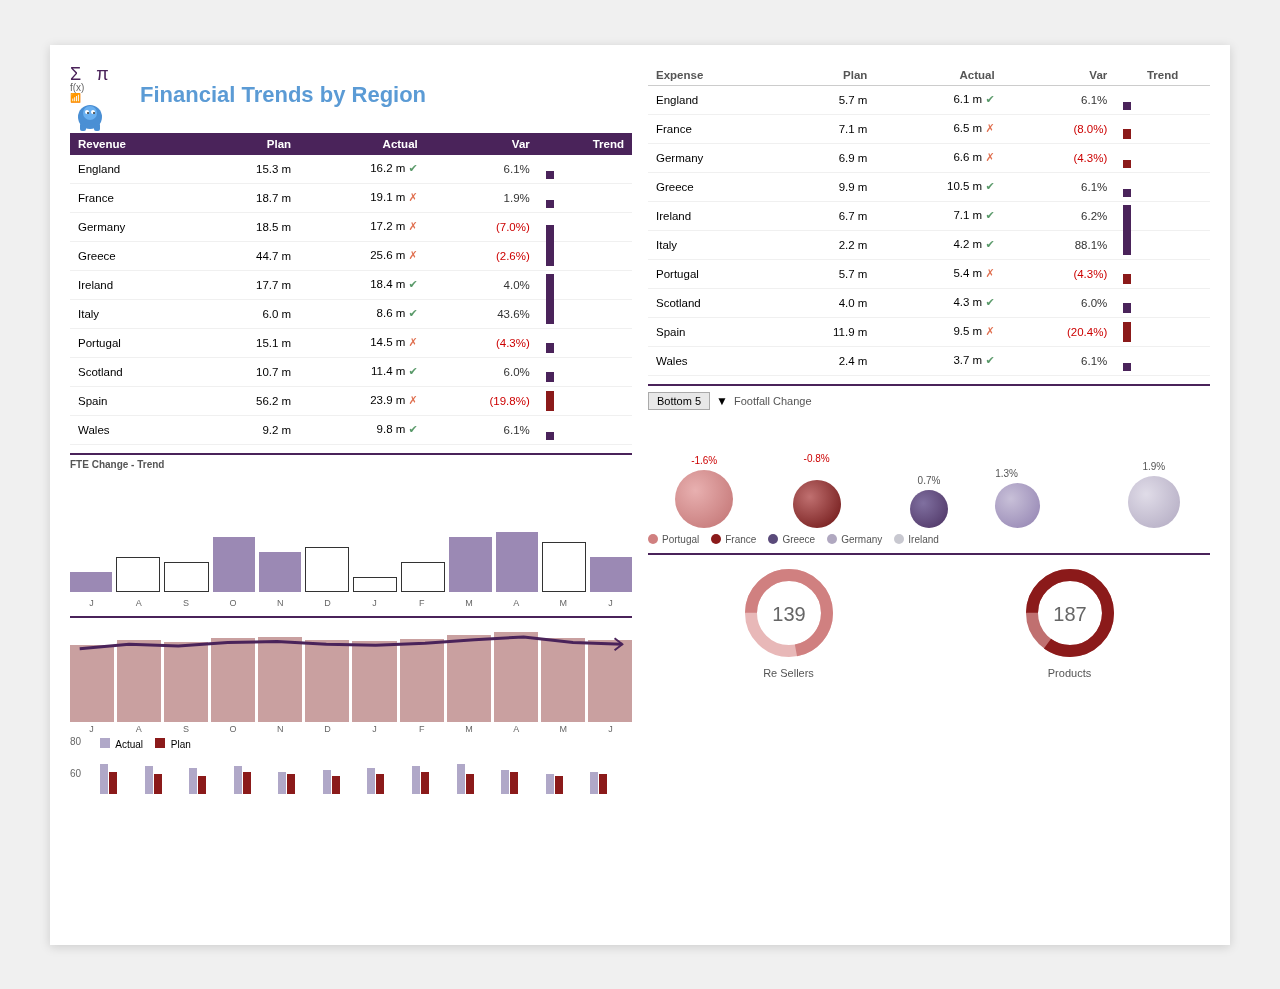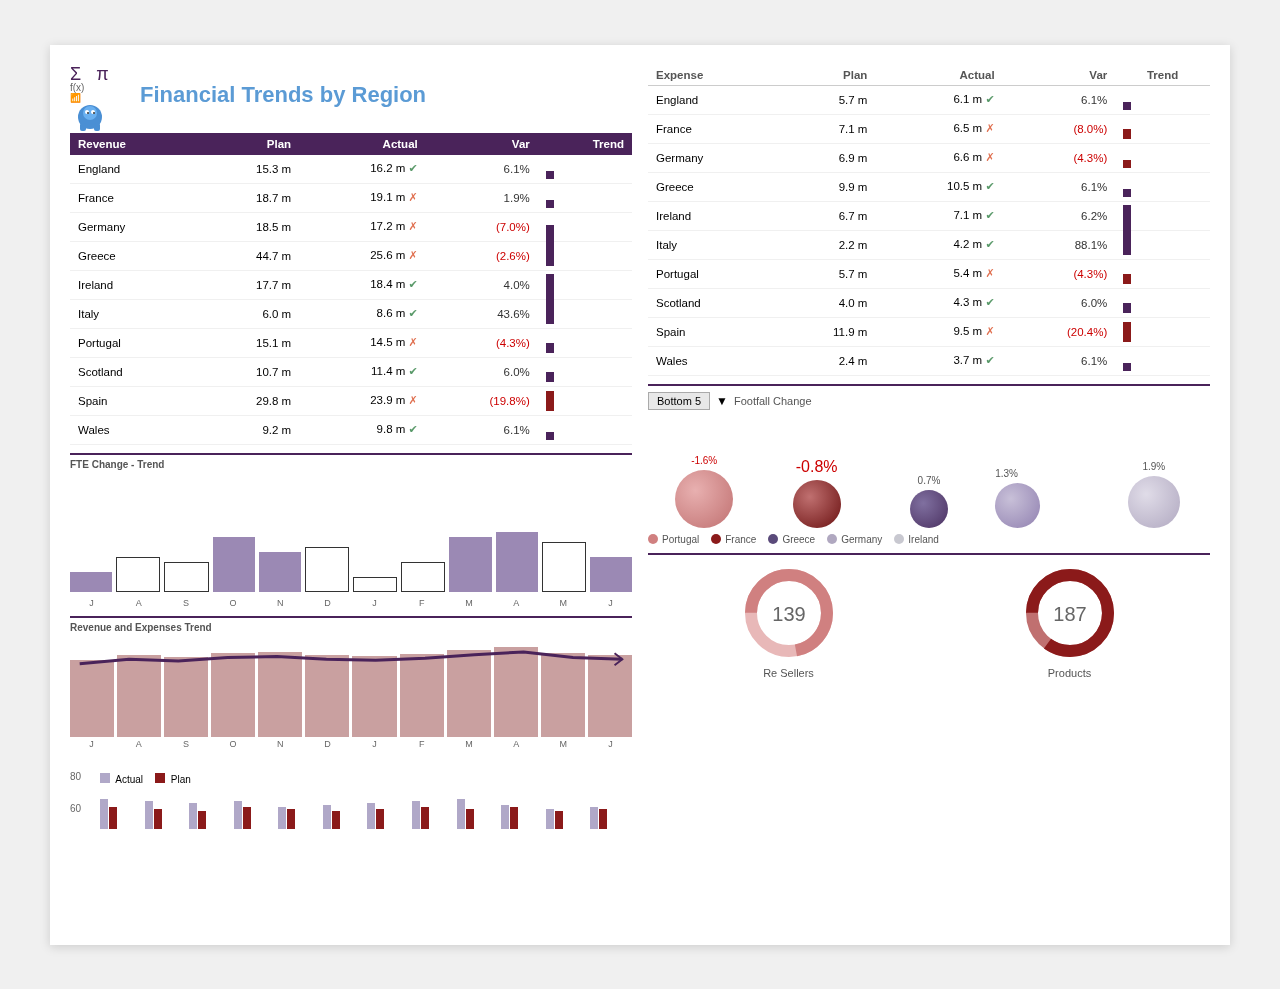--- a/index.html
+++ b/index.html
@@ -99,21 +99,21 @@
     .rev-chart {
       height: 100px;
       display: flex;
       align-items: flex-end;
       gap: 3px;
       position: relative;
       overflow: hidden;
     }
     
     .bottom-chart {
-      margin-top: 20px;
+      margin-top: 0;
     }
     
     .right-panel {}
     .tab-bar {
       display: flex;
       gap: 0;
       margin-bottom: 8px;
       border: 1px solid #ccc;
     }
     .tab-item {
@@ -363,21 +363,21 @@
       <td>11.4 m <span style="color:#5a9a6a; font-size:11px;">✔</span></td>
       <td class="pos">6.0%</td>
       <td>
                 <div style="display:flex;align-items:flex-end;height:20px;gap:1px;">
                   <div style="width:8px;height:10px;background:#4a235a;"></div>
                 </div>
               </td>
     </tr>
             <tr>
       <td>Spain</td>
-      <td>29.8 m</td>
+      <td>56.2 m</td>
       <td>23.9 m <span style="color:#e07050; font-size:11px;">✗</span></td>
       <td class="neg">(19.8%)</td>
       <td>
                 <div style="display:flex;align-items:flex-end;height:20px;gap:1px;">
                   <div style="width:8px;height:20px;background:#8b1a1a;"></div>
                 </div>
               </td>
     </tr>
             <tr>
       <td>Wales</td>
@@ -419,21 +419,20 @@
             <span style="flex: 1 1 0%; text-align: center; font-size: 9px; color: rgb(102, 102, 102);">J</span>
             <span style="flex: 1 1 0%; text-align: center; font-size: 9px; color: rgb(102, 102, 102);">F</span>
             <span style="flex: 1 1 0%; text-align: center; font-size: 9px; color: rgb(102, 102, 102);">M</span>
             <span style="flex: 1 1 0%; text-align: center; font-size: 9px; color: rgb(102, 102, 102);">A</span>
             <span style="flex: 1 1 0%; text-align: center; font-size: 9px; color: rgb(102, 102, 102);">M</span>
             <span style="flex: 1 1 0%; text-align: center; font-size: 9px; color: rgb(102, 102, 102);">J</span>
           </div>
       </div>
 
       <div class="chart-container">
-        <div class="chart-title">Revenue and Expenses Trend</div>
         <div style="position:relative; height:100px;">
           <div class="rev-chart" id="rev-chart-bars" style="display: flex; align-items: flex-end; gap: 3px; height: 100px;">
               <div style="flex: 1 1 0%; background: rgb(201, 160, 160); height: 76.7045px;"></div>
               <div style="flex: 1 1 0%; background: rgb(201, 160, 160); height: 81.8182px;"></div>
               <div style="flex: 1 1 0%; background: rgb(201, 160, 160); height: 79.7727px;"></div>
               <div style="flex: 1 1 0%; background: rgb(201, 160, 160); height: 83.8636px;"></div>
               <div style="flex: 1 1 0%; background: rgb(201, 160, 160); height: 84.8864px;"></div>
               <div style="flex: 1 1 0%; background: rgb(201, 160, 160); height: 81.8182px;"></div>
               <div style="flex: 1 1 0%; background: rgb(201, 160, 160); height: 80.7955px;"></div>
               <div style="flex: 1 1 0%; background: rgb(201, 160, 160); height: 82.8409px;"></div>
@@ -665,21 +664,21 @@
           <button class="dropdown-btn">Bottom 5</button>
           <span>▼</span>
           <span class="footfall-title">Footfall Change</span>
         </div>
         <div id="bubble-chart" class="bubble-chart">
             <div style="display: flex; flex-direction: column; align-items: center; flex: 1 1 0%; margin-top: 40px;">
               <div style="font-size: 10px; color: rgb(204, 0, 0); margin-bottom: 4px;">-1.6%</div>
               <div style="width: 58px; height: 58px; border-radius: 50%; background: radial-gradient(circle at 35% 35%, rgb(232, 176, 176), rgb(192, 112, 112));"></div>
             </div>
             <div style="display: flex; flex-direction: column; align-items: center; flex: 1 1 0%; margin-top: 20px;">
-              <div style="font-size: 16px; color: rgb(204, 0, 0); margin-bottom: 4px;">-0.8%</div>
+              <div style="font-size: 10px; color: rgb(204, 0, 0); margin-bottom: 16px;">-0.8%</div>
               <div style="width: 48px; height: 48px; border-radius: 50%; background: radial-gradient(circle at 35% 35%, rgb(192, 112, 112), rgb(106, 16, 16));"></div>
             </div>
             <div style="display: flex; flex-direction: column; align-items: center; flex: 1 1 0%; margin-top: 0px;">
               <div style="font-size: 10px; color: rgb(85, 85, 85); margin-bottom: 4px;">0.7%</div>
               <div style="width: 38px; height: 38px; border-radius: 50%; background: radial-gradient(circle at 35% 35%, rgb(128, 112, 160), rgb(74, 48, 96));"></div>
             </div>
             <div style="display: flex; flex-direction: column; align-items: flex-start; flex: 1 1 0%; margin-top: 0px;">
               <div style="font-size: 10px; color: rgb(85, 85, 85); margin-bottom: 4px;">1.3%</div>
               <div style="width: 45px; height: 45px; border-radius: 50%; background: radial-gradient(circle at 35% 35%, rgb(200, 192, 216), rgb(144, 128, 176));"></div>
             </div>

